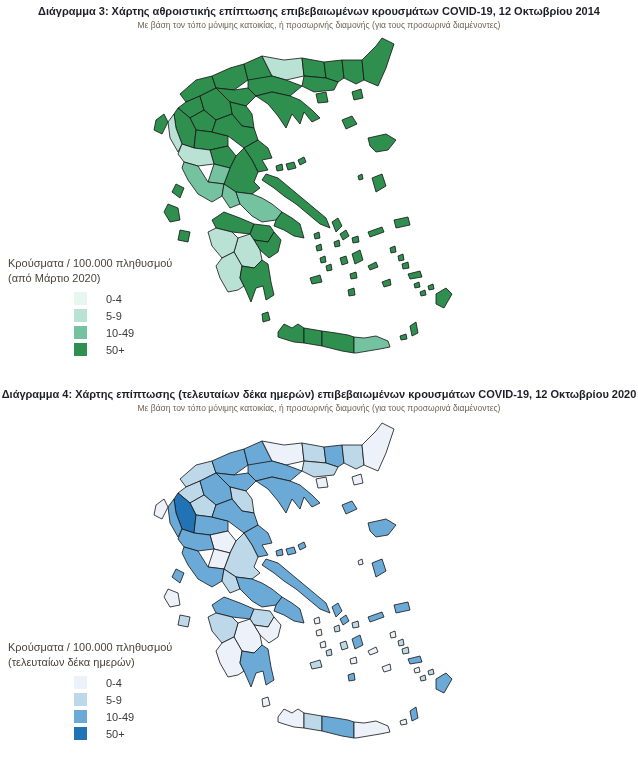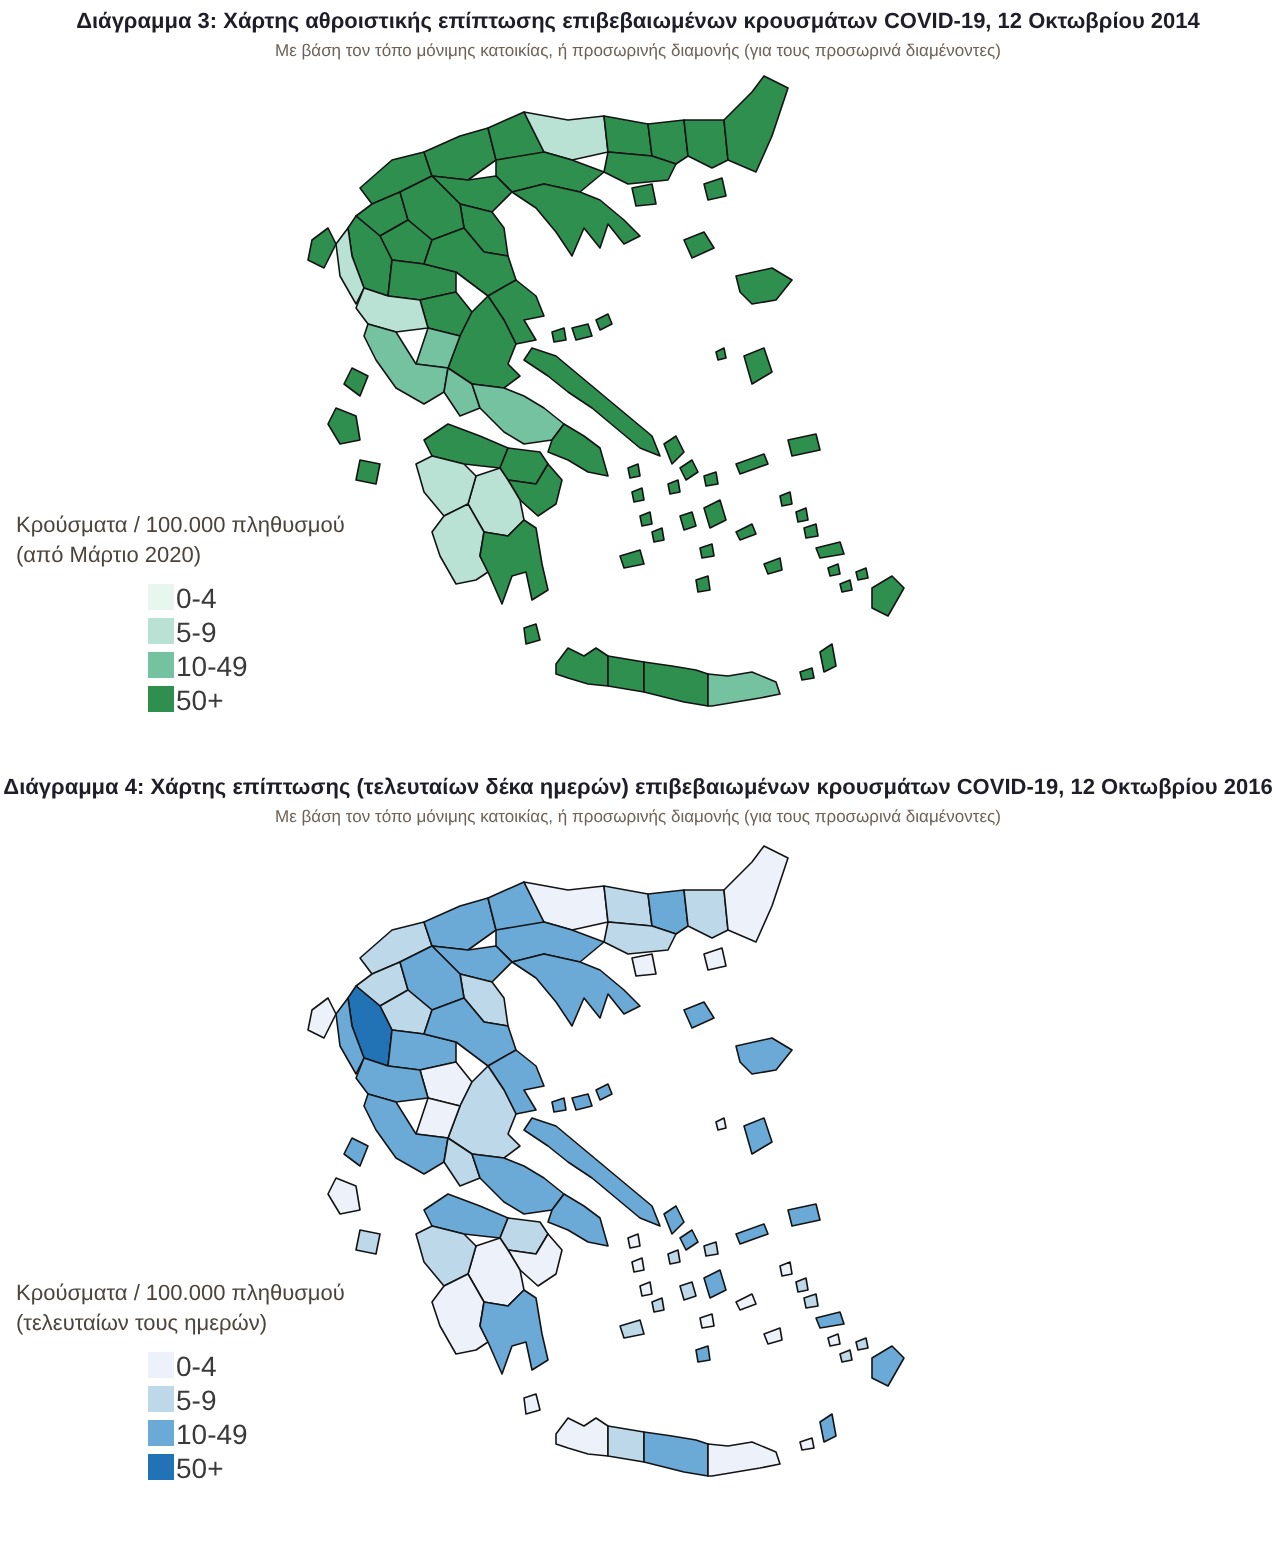--- a/index.html
+++ b/index.html
@@ -16,21 +16,21 @@
     font-size:8.5px;color:#6e6257;
   }
   svg.map{position:absolute;width:320px;height:345px;overflow:visible;}
   .legend{position:absolute;left:8px;width:196px;}
   .legend-title{
     text-align:left;font-size:11px;color:#4a443c;line-height:15px;
   }
   .legend-rows{margin-top:4px;}
   .legend-row{display:flex;align-items:center;height:17px;padding-left:66px;}
   .swatch{width:13px;height:13px;display:inline-block;flex:0 0 13px;}
-  .swatch-label{font-size:14px;color:#3a3a3a;margin-left:1px;}
+  .swatch-label{font-size:11px;color:#3a3a3a;margin-left:19px;}
 </style>
 </head>
 <body>
 
 <div>
   <div class="fig-title" style="top:5px">Διάγραμμα 3: Χάρτης αθροιστικής επίπτωσης επιβεβαιωμένων κρουσμάτων COVID-19, 12 Οκτωβρίου 2014</div>
   <div class="fig-subtitle" style="top:20px">Με βάση τον τόπο μόνιμης κατοικίας, ή προσωρινής διαμονής (για τους προσωρινά διαμένοντες)</div>
 
   <svg class="map" id="map0" viewBox="0 0 320 345" style="left:150px;top:36px">
       <polygon points="30,58 46,44 62,40 66,52 50,60 36,66" fill="#2e8f4f" stroke="#141414" stroke-width="0.8" stroke-linejoin="round"></polygon>
@@ -135,21 +135,21 @@
       </div>
       <div class="legend-row">
         <span class="swatch" style="background: rgb(46, 143, 79);"></span>
         <span class="swatch-label">50+</span>
       </div>
     </div>
   </div>
 </div>
 
 <div>
-  <div class="fig-title" style="top:388px">Διάγραμμα 4: Χάρτης επίπτωσης (τελευταίων δέκα ημερών) επιβεβαιωμένων κρουσμάτων COVID-19, 12 Οκτωβρίου 2016</div>
+  <div class="fig-title" style="top:388px">Διάγραμμα 4: Χάρτης επίπτωσης (τελευταίων δέκα ημερών) επιβεβαιωμένων κρουσμάτων COVID-19, 12 Οκτωβρίου 2020</div>
   <div class="fig-subtitle" style="top:403px">Με βάση τον τόπο μόνιμης κατοικίας, ή προσωρινής διαμονής (για τους προσωρινά διαμένοντες)</div>
 
   <svg class="map" id="map1" viewBox="0 0 320 345" style="left:150px;top:421px">
       <polygon points="30,58 46,44 62,40 66,52 50,60 36,66" fill="#bcd8e9" stroke="#141414" stroke-width="0.8" stroke-linejoin="round"></polygon>
       <polygon points="36,66 50,60 54,74 40,82 28,72" fill="#bcd8e9" stroke="#141414" stroke-width="0.8" stroke-linejoin="round"></polygon>
       <polygon points="62,40 80,32 94,28 98,44 84,54 66,52" fill="#6ba9d6" stroke="#141414" stroke-width="0.8" stroke-linejoin="round"></polygon>
       <polygon points="94,28 112,20 122,40 104,50 98,44" fill="#6ba9d6" stroke="#141414" stroke-width="0.8" stroke-linejoin="round"></polygon>
       <polygon points="112,20 134,24 152,22 154,40 136,44 122,40" fill="#edf1f9" stroke="#141414" stroke-width="0.8" stroke-linejoin="round"></polygon>
       <polygon points="152,22 174,26 176,42 154,40" fill="#bcd8e9" stroke="#141414" stroke-width="0.8" stroke-linejoin="round"></polygon>
       <polygon points="174,26 192,24 194,42 188,46 176,42" fill="#6ba9d6" stroke="#141414" stroke-width="0.8" stroke-linejoin="round"></polygon>
@@ -225,21 +225,21 @@
       <polygon points="260,290 266,286 268,297 262,300" fill="#6ba9d6" stroke="#141414" stroke-width="0.8" stroke-linejoin="round"></polygon>
       <polygon points="250,300 256,298 257,303 251,304" fill="#edf1f9" stroke="#141414" stroke-width="0.8" stroke-linejoin="round"></polygon>
       <polygon points="128,296 134,288 142,292 148,288 154,292 154,307 144,306 134,303 128,301" fill="#edf1f9" stroke="#141414" stroke-width="0.8" stroke-linejoin="round"></polygon>
       <polygon points="154,292 160,293 172,295 172,310 160,308 154,307" fill="#bcd8e9" stroke="#141414" stroke-width="0.8" stroke-linejoin="round"></polygon>
       <polygon points="172,295 186,297 198,299 204,301 204,317 192,315 180,312 172,310" fill="#6ba9d6" stroke="#141414" stroke-width="0.8" stroke-linejoin="round"></polygon>
       <polygon points="204,301 214,302 226,300 238,305 240,311 230,313 218,315 206,317 204,317" fill="#edf1f9" stroke="#141414" stroke-width="0.8" stroke-linejoin="round"></polygon>
     </svg>
 
   <div class="legend" style="top:640px">
     <div class="legend-title">Κρούσματα / 100.000 πληθυσμού</div>
-    <div class="legend-title">(τελευταίων τους ημερών)</div>
+    <div class="legend-title">(τελευταίων δέκα ημερών)</div>
     <div class="legend-rows">
       <div class="legend-row">
         <span class="swatch" style="background: rgb(237, 241, 249);"></span>
         <span class="swatch-label">0-4</span>
       </div>
       <div class="legend-row">
         <span class="swatch" style="background: rgb(188, 216, 233);"></span>
         <span class="swatch-label">5-9</span>
       </div>
       <div class="legend-row">

